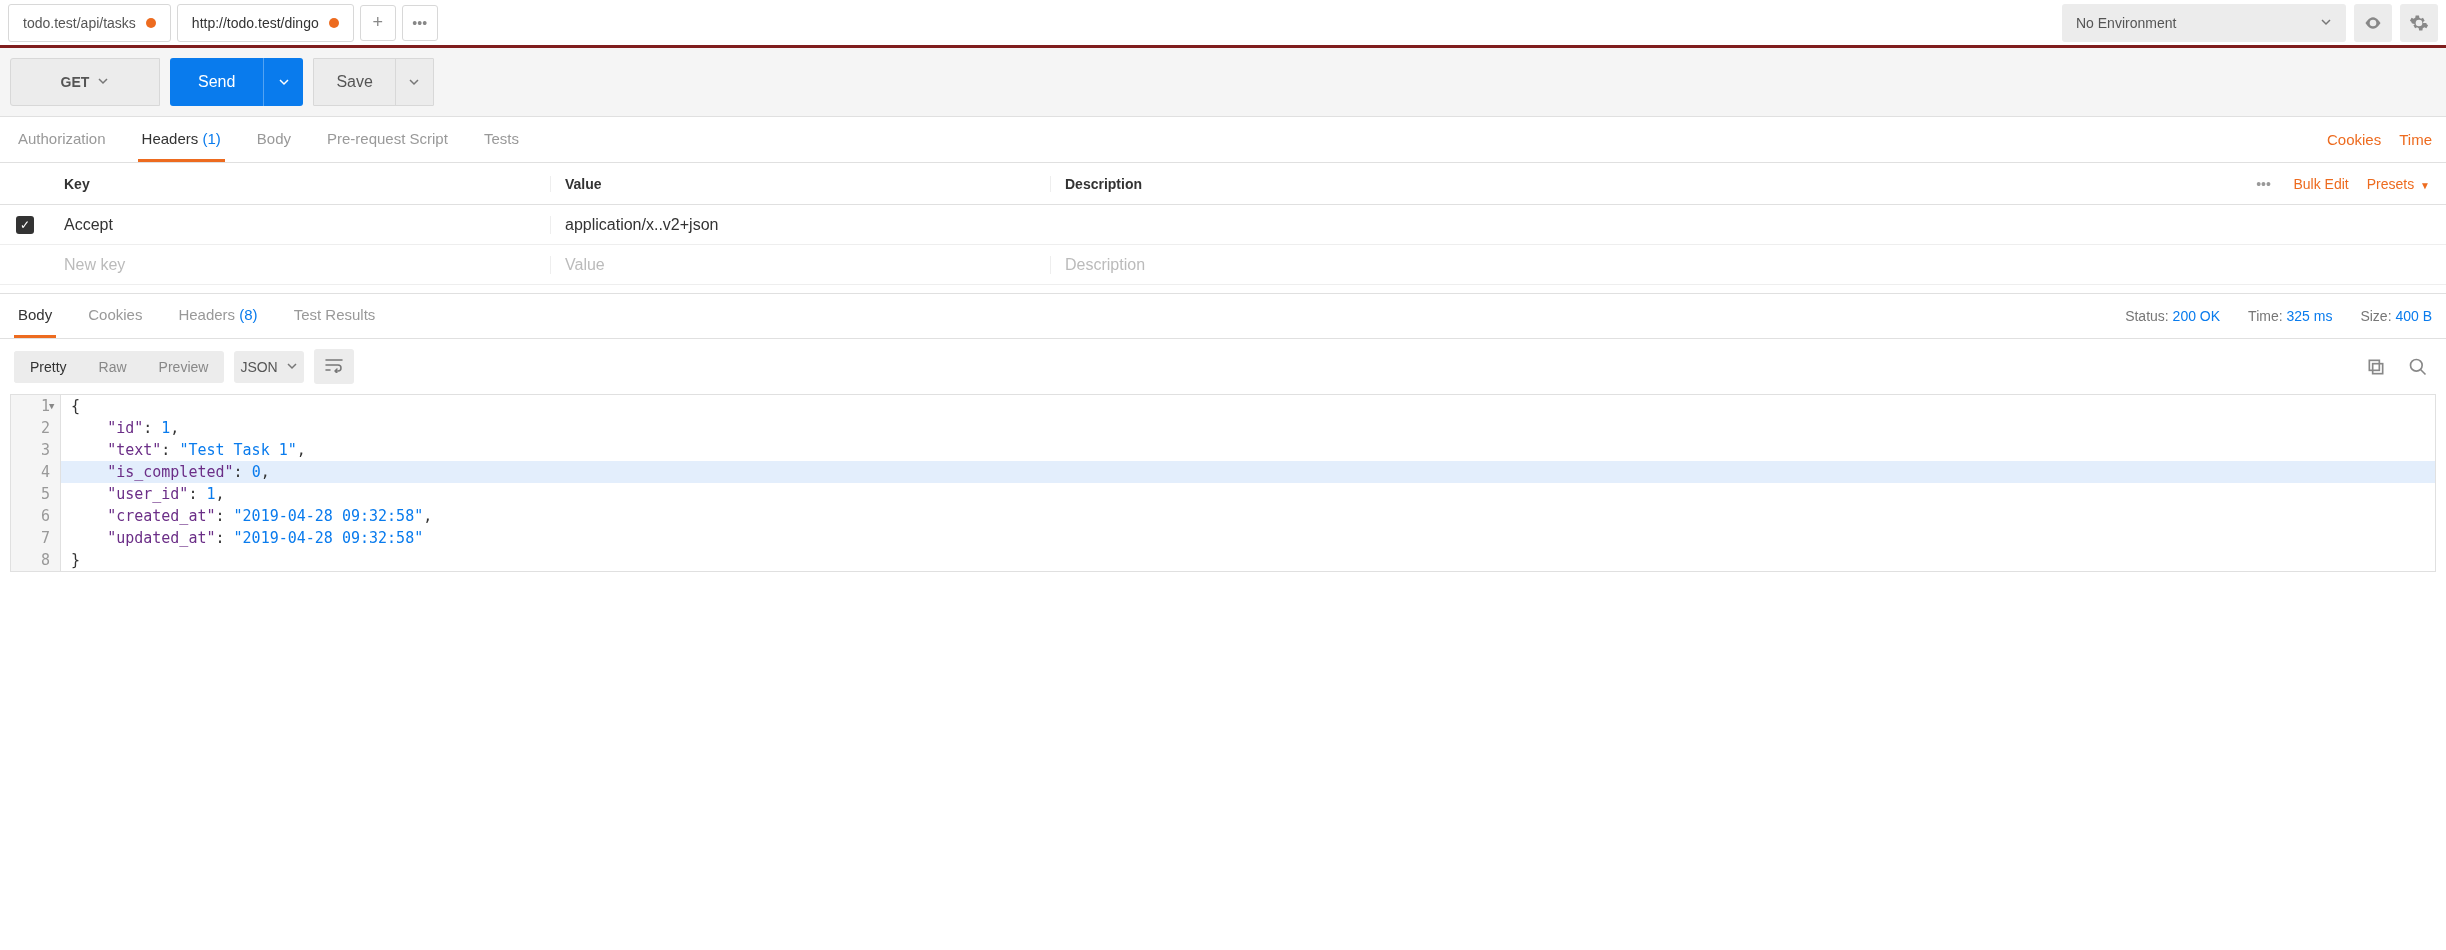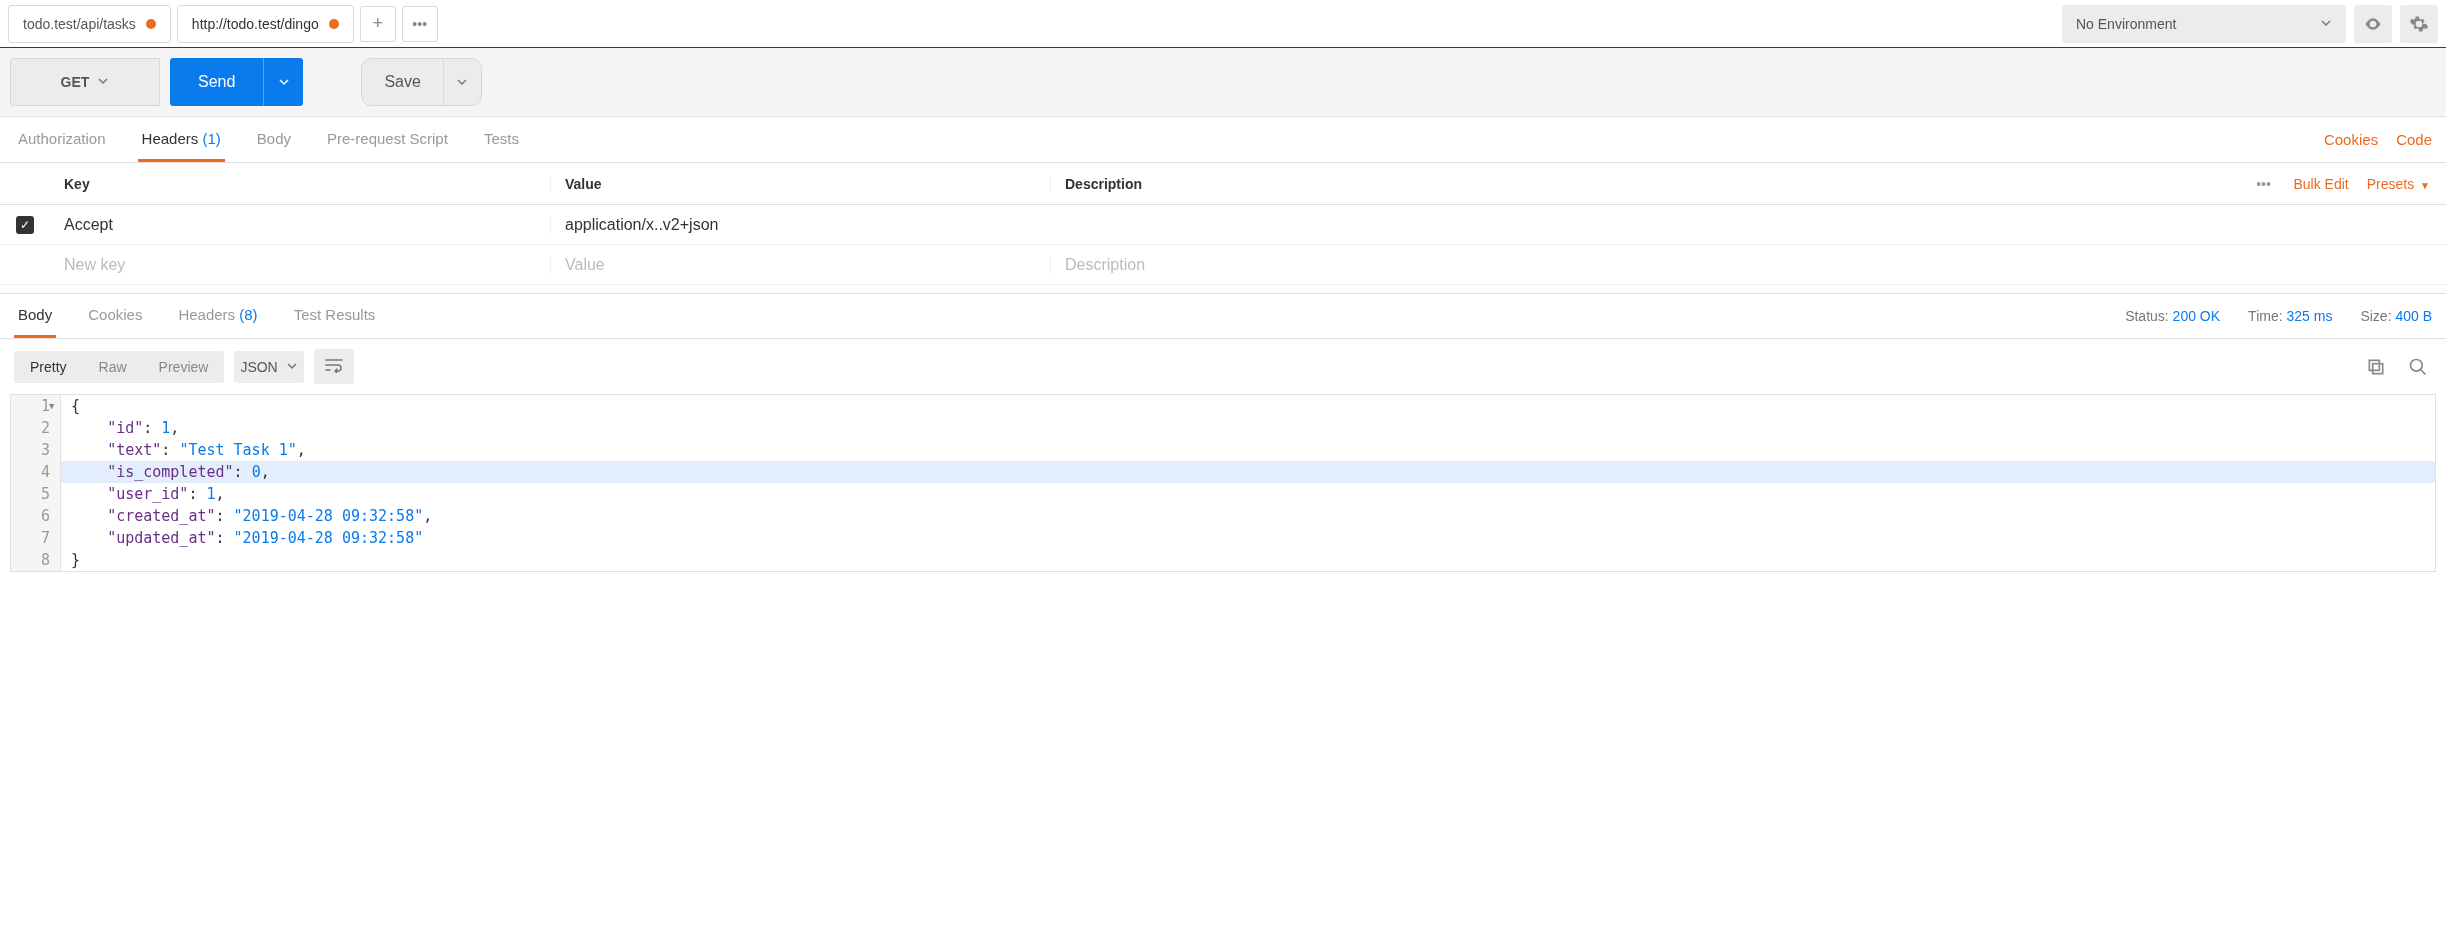--- a/index.html
+++ b/index.html
@@ -1,39 +1,39 @@
 <!DOCTYPE html>
 <html><head>
 <meta charset="utf-8">
 <style>
 * { margin: 0; padding: 0; box-sizing: border-box; }
 body { font-family: -apple-system, BlinkMacSystemFont, "Segoe UI", Helvetica, Arial, sans-serif; font-size: 14px; color: #333; background: #fff; width: 2446px; }
 
 
-.topbar { display: flex; align-items: center; height: 48px; border-bottom: 1px solid #7f1d1d; padding: 0 8px; }
+.topbar { display: flex; align-items: center; height: 48px; border-bottom: 3px solid #7f1d1d; padding: 0 8px; }
 .tabs-area { display: flex; align-items: center; flex: 1; gap: 6px; }
 .tab { display: flex; align-items: center; height: 38px; padding: 0 14px; border: 1px solid #d8d8d8; border-radius: 3px; background: #fff; gap: 10px; font-size: 14px; color: #555; cursor: pointer; }
 .tab.active { background: #fff; color: #333; }
 .tab .dot { width: 10px; height: 10px; border-radius: 50%; background: #ed6b1f; }
 .tab-add { width: 36px; height: 36px; display: flex; align-items: center; justify-content: center; border: 1px solid #d8d8d8; border-radius: 3px; color: #888; font-size: 18px; cursor: pointer; }
 .tab-more { width: 36px; height: 36px; display: flex; align-items: center; justify-content: center; border: 1px solid #d8d8d8; border-radius: 3px; color: #888; cursor: pointer; }
 .env-area { display: flex; align-items: center; gap: 8px; }
 .env-select { display: flex; align-items: center; justify-content: space-between; width: 284px; height: 38px; padding: 0 14px; background: #ececec; border-radius: 3px; color: #555; cursor: pointer; }
 .icon-btn { width: 38px; height: 38px; display: flex; align-items: center; justify-content: center; background: #ececec; border-radius: 3px; color: #777; cursor: pointer; }
 
 
 .request-bar { display: flex; align-items: center; padding: 10px; gap: 10px; background: #f5f5f5; border-bottom: 1px solid #e0e0e0; }
 .method-select { display: flex; align-items: center; justify-content: center; width: 150px; height: 48px; background: #ececec; border: 1px solid #d8d8d8; border-radius: 3px 0 0 3px; color: #555; font-weight: 600; gap: 8px; cursor: pointer; }
 .url-wrap { flex: 1; display: flex; height: 48px; }
 .url-input { flex: 1; border: 1px solid #d8d8d8; border-left: none; padding: 0 16px; font-size: 15px; color: #555; background: #fff; }
 .params-btn { width: 100px; height: 48px; border: 1px solid #d8d8d8; border-left: none; background: #fff; color: #555; display: flex; align-items: center; justify-content: center; border-radius: 0 3px 3px 0; cursor: pointer; }
 .send-btn { display: flex; align-items: center; height: 48px; background: #097bed; color: #fff; border-radius: 3px; overflow: hidden; cursor: pointer; }
 .send-btn .label { padding: 0 28px; font-size: 16px; font-weight: 500; }
 .send-btn .chev { width: 40px; display: flex; align-items: center; justify-content: center; border-left: 1px solid rgba(255,255,255,0.3); height: 100%; }
-.save-btn { display: flex; align-items: center; height: 48px; background: #ececec; border: 1px solid #d8d8d8; border-radius: 10px; overflow: hidden; cursor: pointer; margin-left: 48px; }
+.save-btn { display: flex; align-items: center; height: 48px; background: #ececec; border: 1px solid #d8d8d8; border-radius: 1px; overflow: hidden; cursor: pointer; }
 .save-btn .label { padding: 0 22px; color: #555; font-size: 16px; }
 .save-btn .chev { width: 38px; display: flex; align-items: center; justify-content: center; border-left: 1px solid #d8d8d8; height: 100%; color: #777; }
 
 
 .req-tabs-row { display: flex; align-items: center; justify-content: space-between; padding: 0 14px; border-bottom: 1px solid #e0e0e0; height: 46px; }
 .req-tabs { display: flex; gap: 28px; }
 .req-tab { padding: 12px 4px; color: #999; cursor: pointer; font-size: 15px; }
 .req-tab.active { color: #333; border-bottom: 3px solid #ed6b1f; }
 .req-tab .count { color: #097bed; }
 .req-links { display: flex; gap: 18px; }
@@ -160,21 +160,21 @@
     <div class="req-tab active">
       <span>Headers</span>
       <span class="count">(1)</span>
     </div>
     <div class="req-tab">Body</div>
     <div class="req-tab">Pre-request Script</div>
     <div class="req-tab">Tests</div>
   </div>
   <div class="req-links">
     <a>Cookies</a>
-    <a>Code</a>
+    <a>Time</a>
   </div>
 </div>
 
 <div class="htable">
   <div class="htable-head">
     <div class="hcol-check"></div>
     <div class="hcol-key">Key</div>
     <div class="hcol-value">Value</div>
     <div class="hcol-desc">Description</div>
     <div class="hcol-actions">•••</div>

